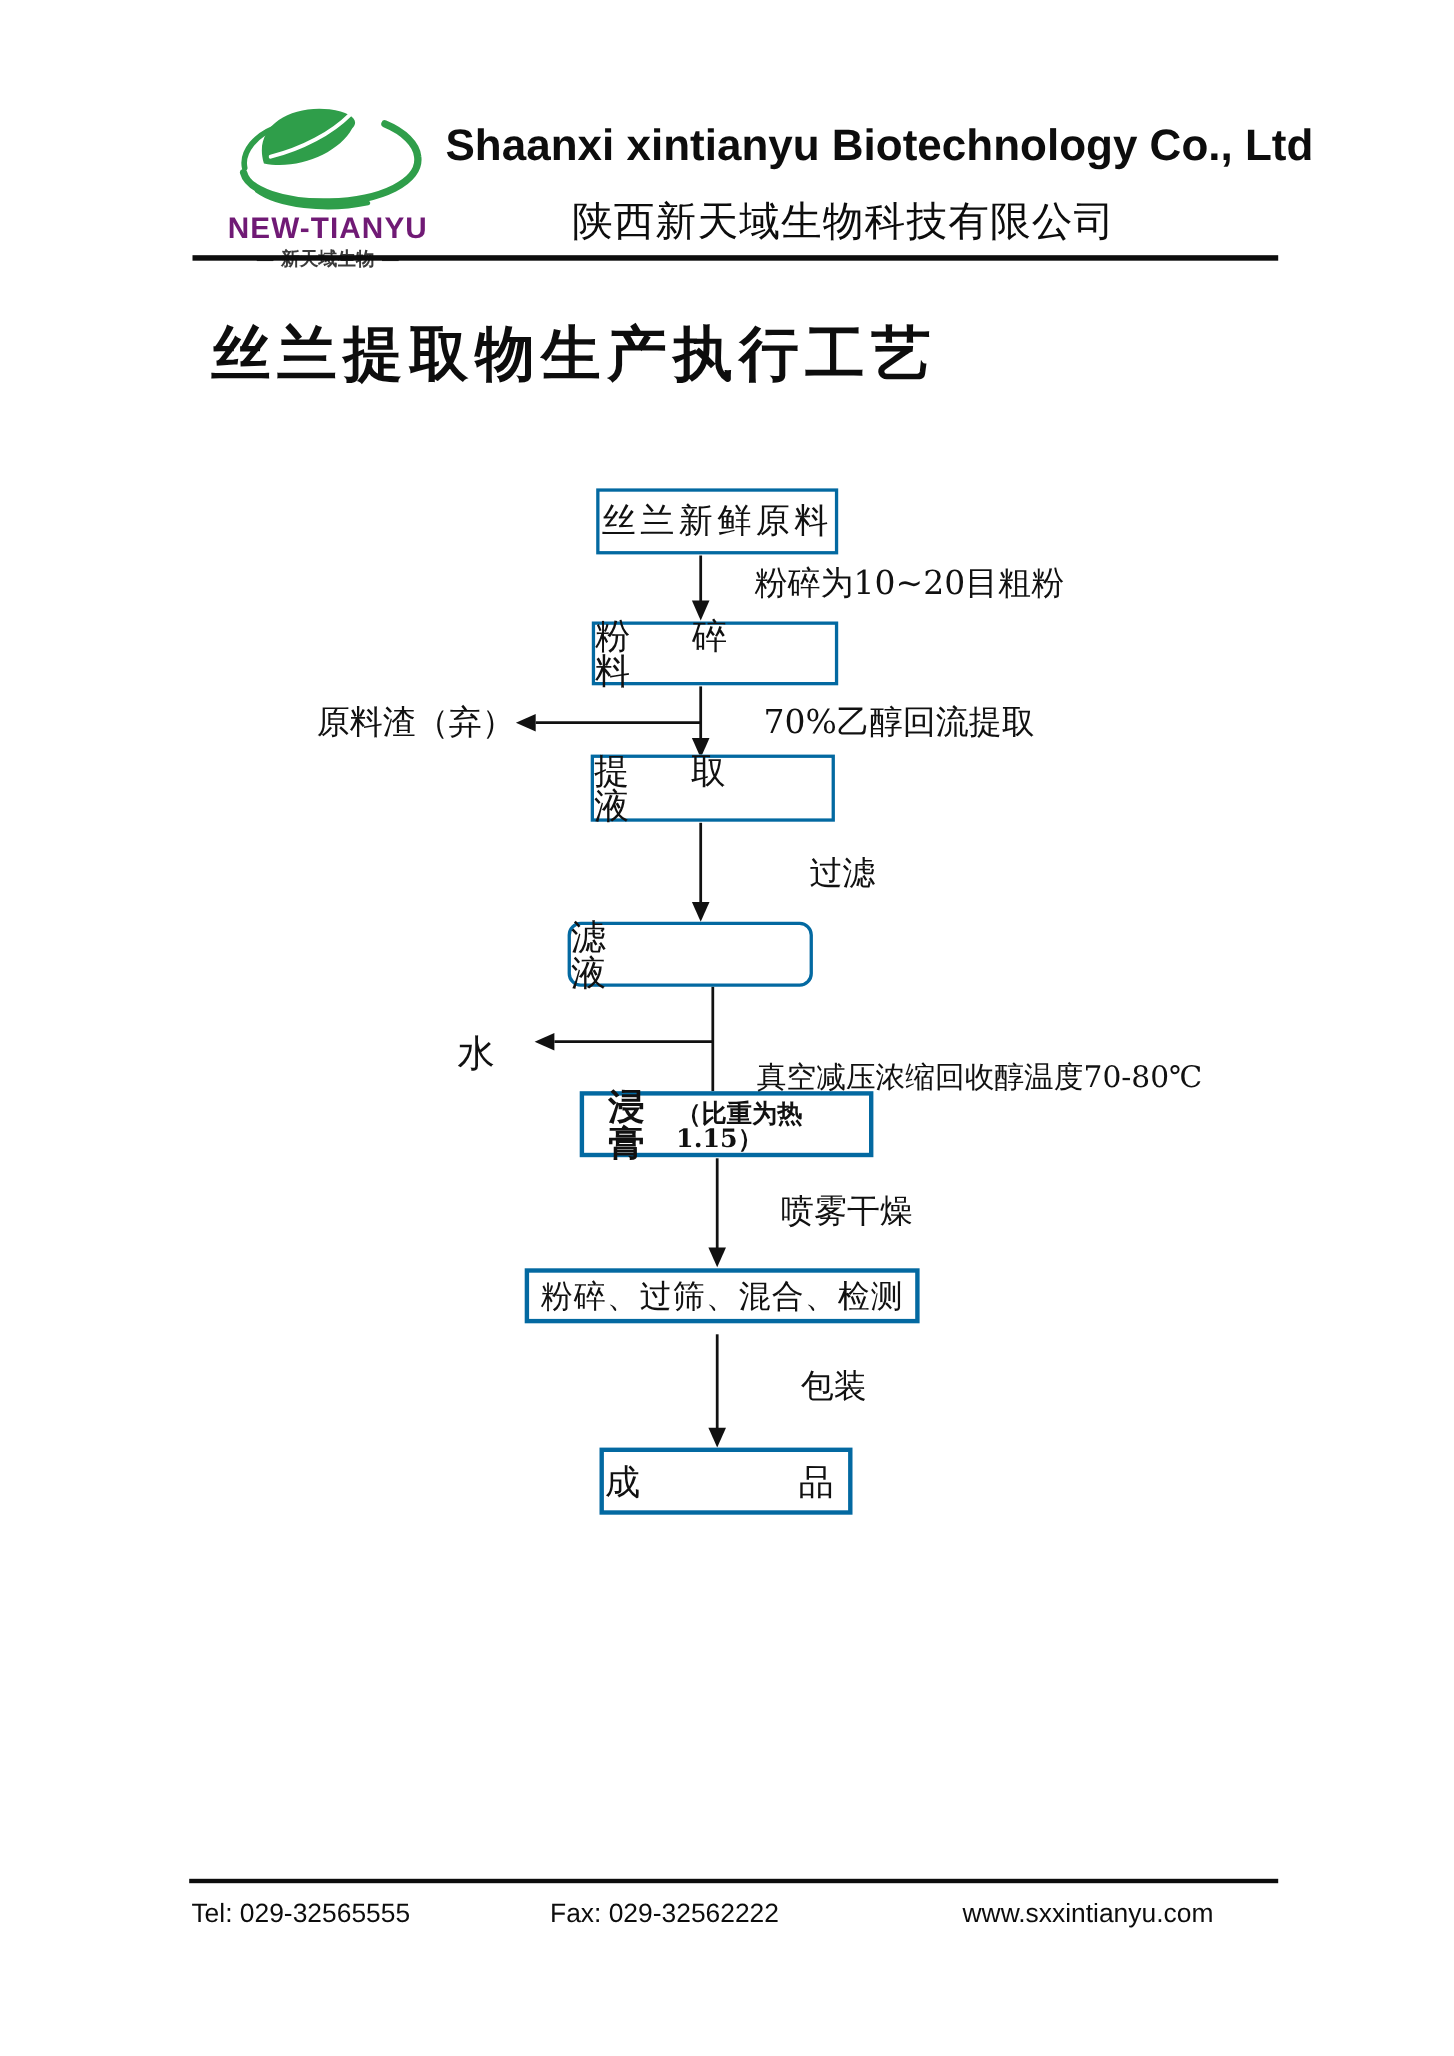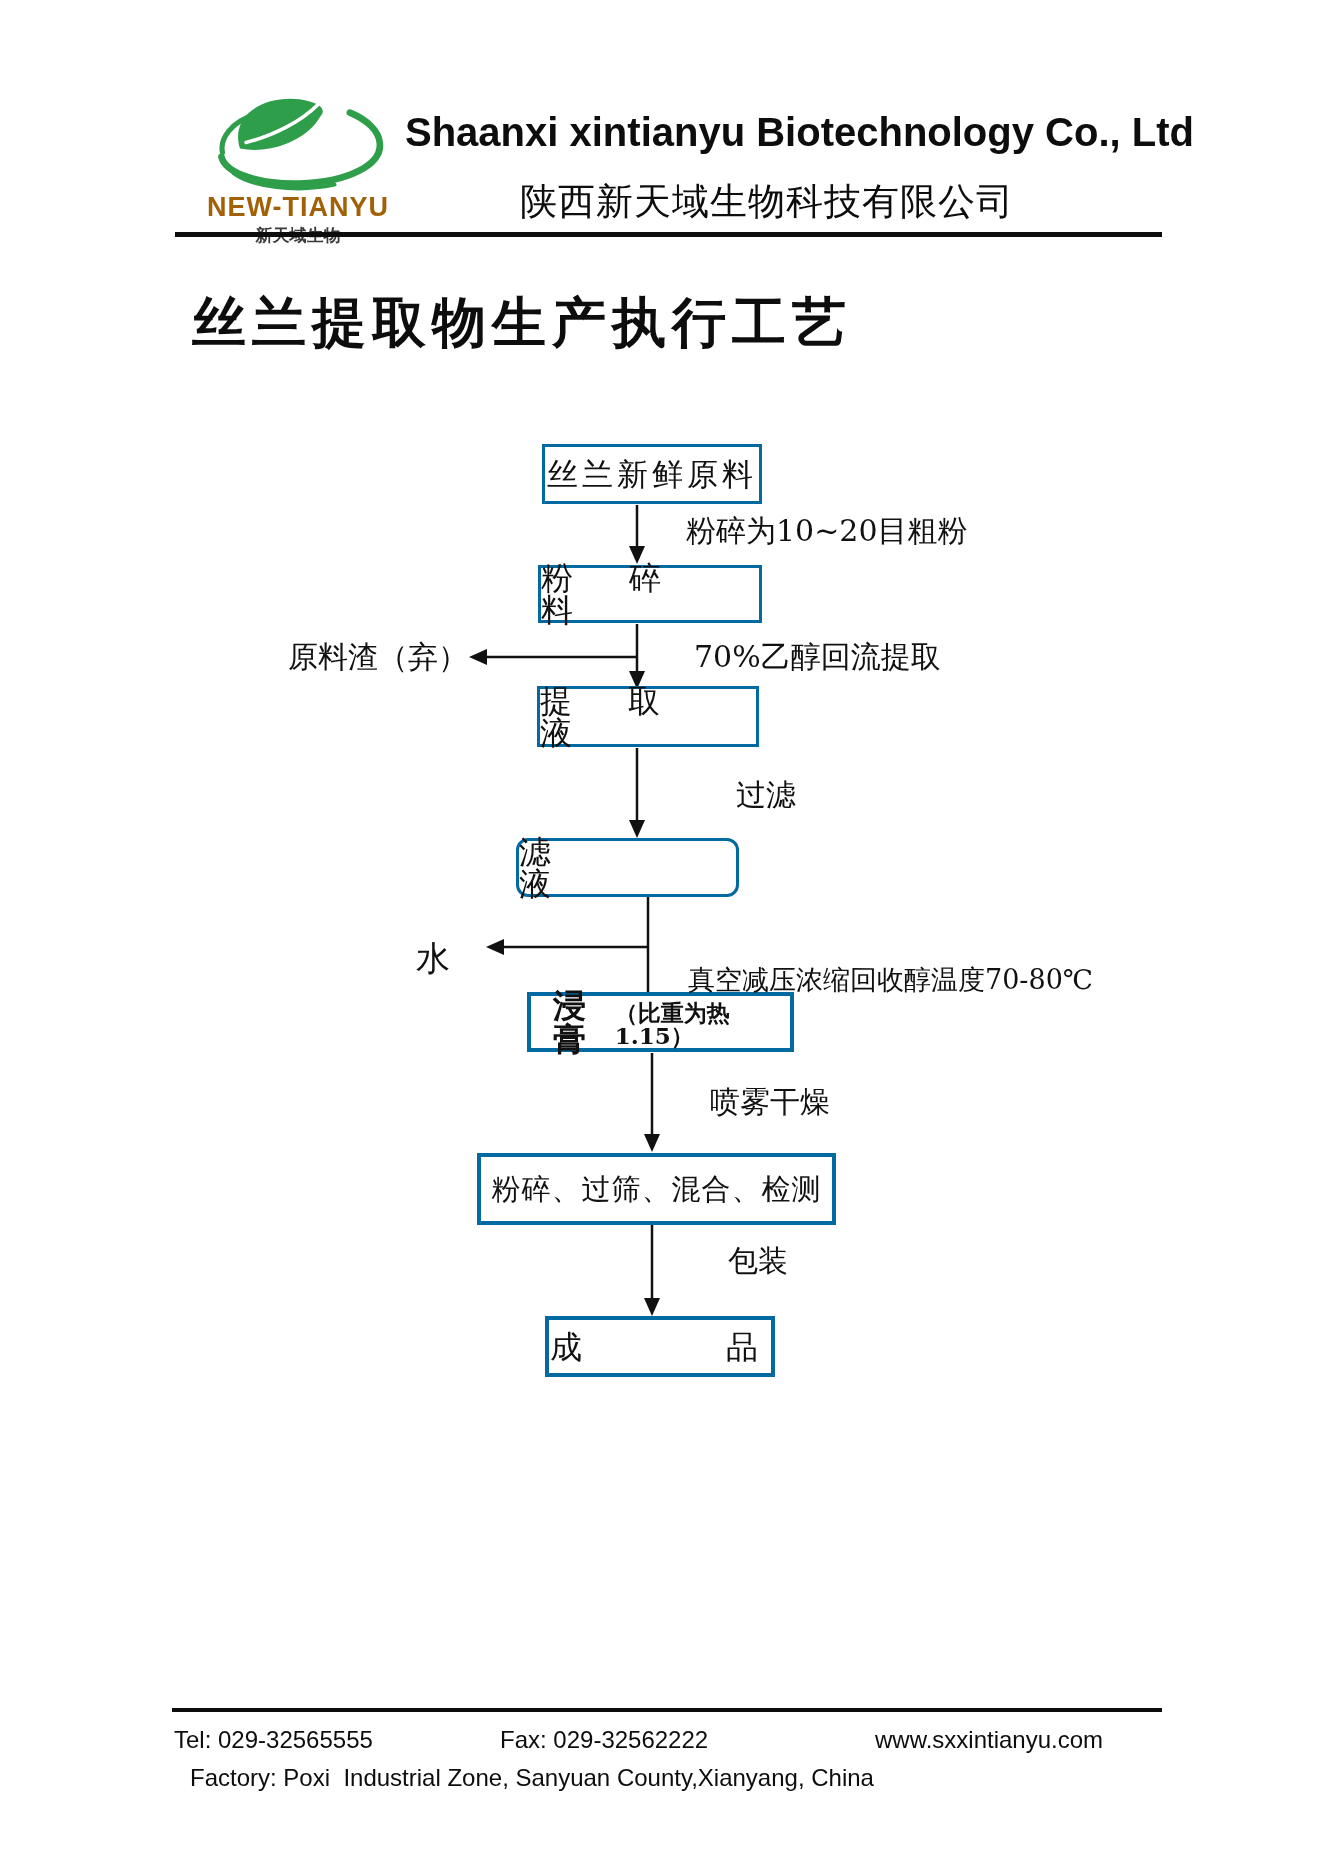--- a/index.html
+++ b/index.html
@@ -12,21 +12,21 @@
     font-family:"DejaVu Serif", serif;
     color:#111111;
   }
 
   
   .logo-svg{position:absolute;left:205px;top:92px;width:185px;height:105px;}
   .logo-en{
     position:absolute;left:178px;top:192px;width:240px;
     text-align:center;
     font-family:"Liberation Sans", sans-serif;
-    font-weight:bold;font-size:27px;letter-spacing:1px;color:#a16207;
+    font-weight:bold;font-size:27px;letter-spacing:1px;color:#701a75;
   }
   .logo-cn{
     position:absolute;left:178px;top:224px;width:240px;
     text-align:center;
     font-family:"DejaVu Sans", sans-serif;
     font-weight:bold;font-size:17px;color:#3a3a3a;
   }
   .company-en{
     position:absolute;left:405px;top:110px;
     font-family:"Liberation Sans", sans-serif;
@@ -62,21 +62,21 @@
   .node.thick{border-width:4px;}
   .ls-tight{letter-spacing:4px;font-size:31px;}
   .ls-wide{letter-spacing:12px;}
   .b1{left:542px;top:444px;width:220px;height:60px;}
   .b2{left:538px;top:565px;width:224px;height:58px;}
   .b3{left:537px;top:686px;width:222px;height:61px;}
   .b4{left:516px;top:838px;width:223px;height:59px;border-radius:12px;}
   .b5{left:527px;top:992px;width:267px;height:60px;justify-content:flex-start;padding-left:22px;}
   .b5 .main{font-size:33px;font-weight:bold;}
   .b5 .sub{font-size:23px;font-weight:bold;margin-left:2px;position:relative;top:2px;}
-  .b6{left:477px;top:1153px;width:359px;height:72px;font-size:29px;letter-spacing:1px;}
+  .b6{left:477px;top:1153px;width:359px;height:50px;font-size:29px;letter-spacing:1px;}
   .b7{left:545px;top:1316px;width:230px;height:61px;}
 
   .edge-label{position:absolute;font-size:30px;color:#111;line-height:1;white-space:nowrap;}
   .lbl-crush{left:686px;top:516px;}
   .lbl-waste{left:288px;top:642px;}
   .lbl-ethanol{left:694px;top:642px;}
   .lbl-filter{left:736px;top:780px;}
   .lbl-water{left:416px;top:941px;font-size:34px;}
   .lbl-vacuum{left:688px;top:966px;font-size:27px;}
   .lbl-spray{left:710px;top:1087px;}
@@ -160,15 +160,14 @@
   <div class="edge-label lbl-filter">过滤</div>
   <div class="edge-label lbl-water">水</div>
   <div class="edge-label lbl-vacuum">真空减压浓缩回收醇温度70-80℃</div>
   <div class="edge-label lbl-spray">喷雾干燥</div>
   <div class="edge-label lbl-pack">包装</div>
 
   <div class="footer-rule"></div>
   <div class="foot foot-tel">Tel: 029-32565555</div>
   <div class="foot foot-fax">Fax: 029-32562222</div>
   <div class="foot foot-web">www.sxxintianyu.com</div>
-  <div class="foot foot-factory">Factory: Poxi  Industrial Zone, Sanyuan County,Xianyang, China</div>
 
 </div>
 
 </body></html>

